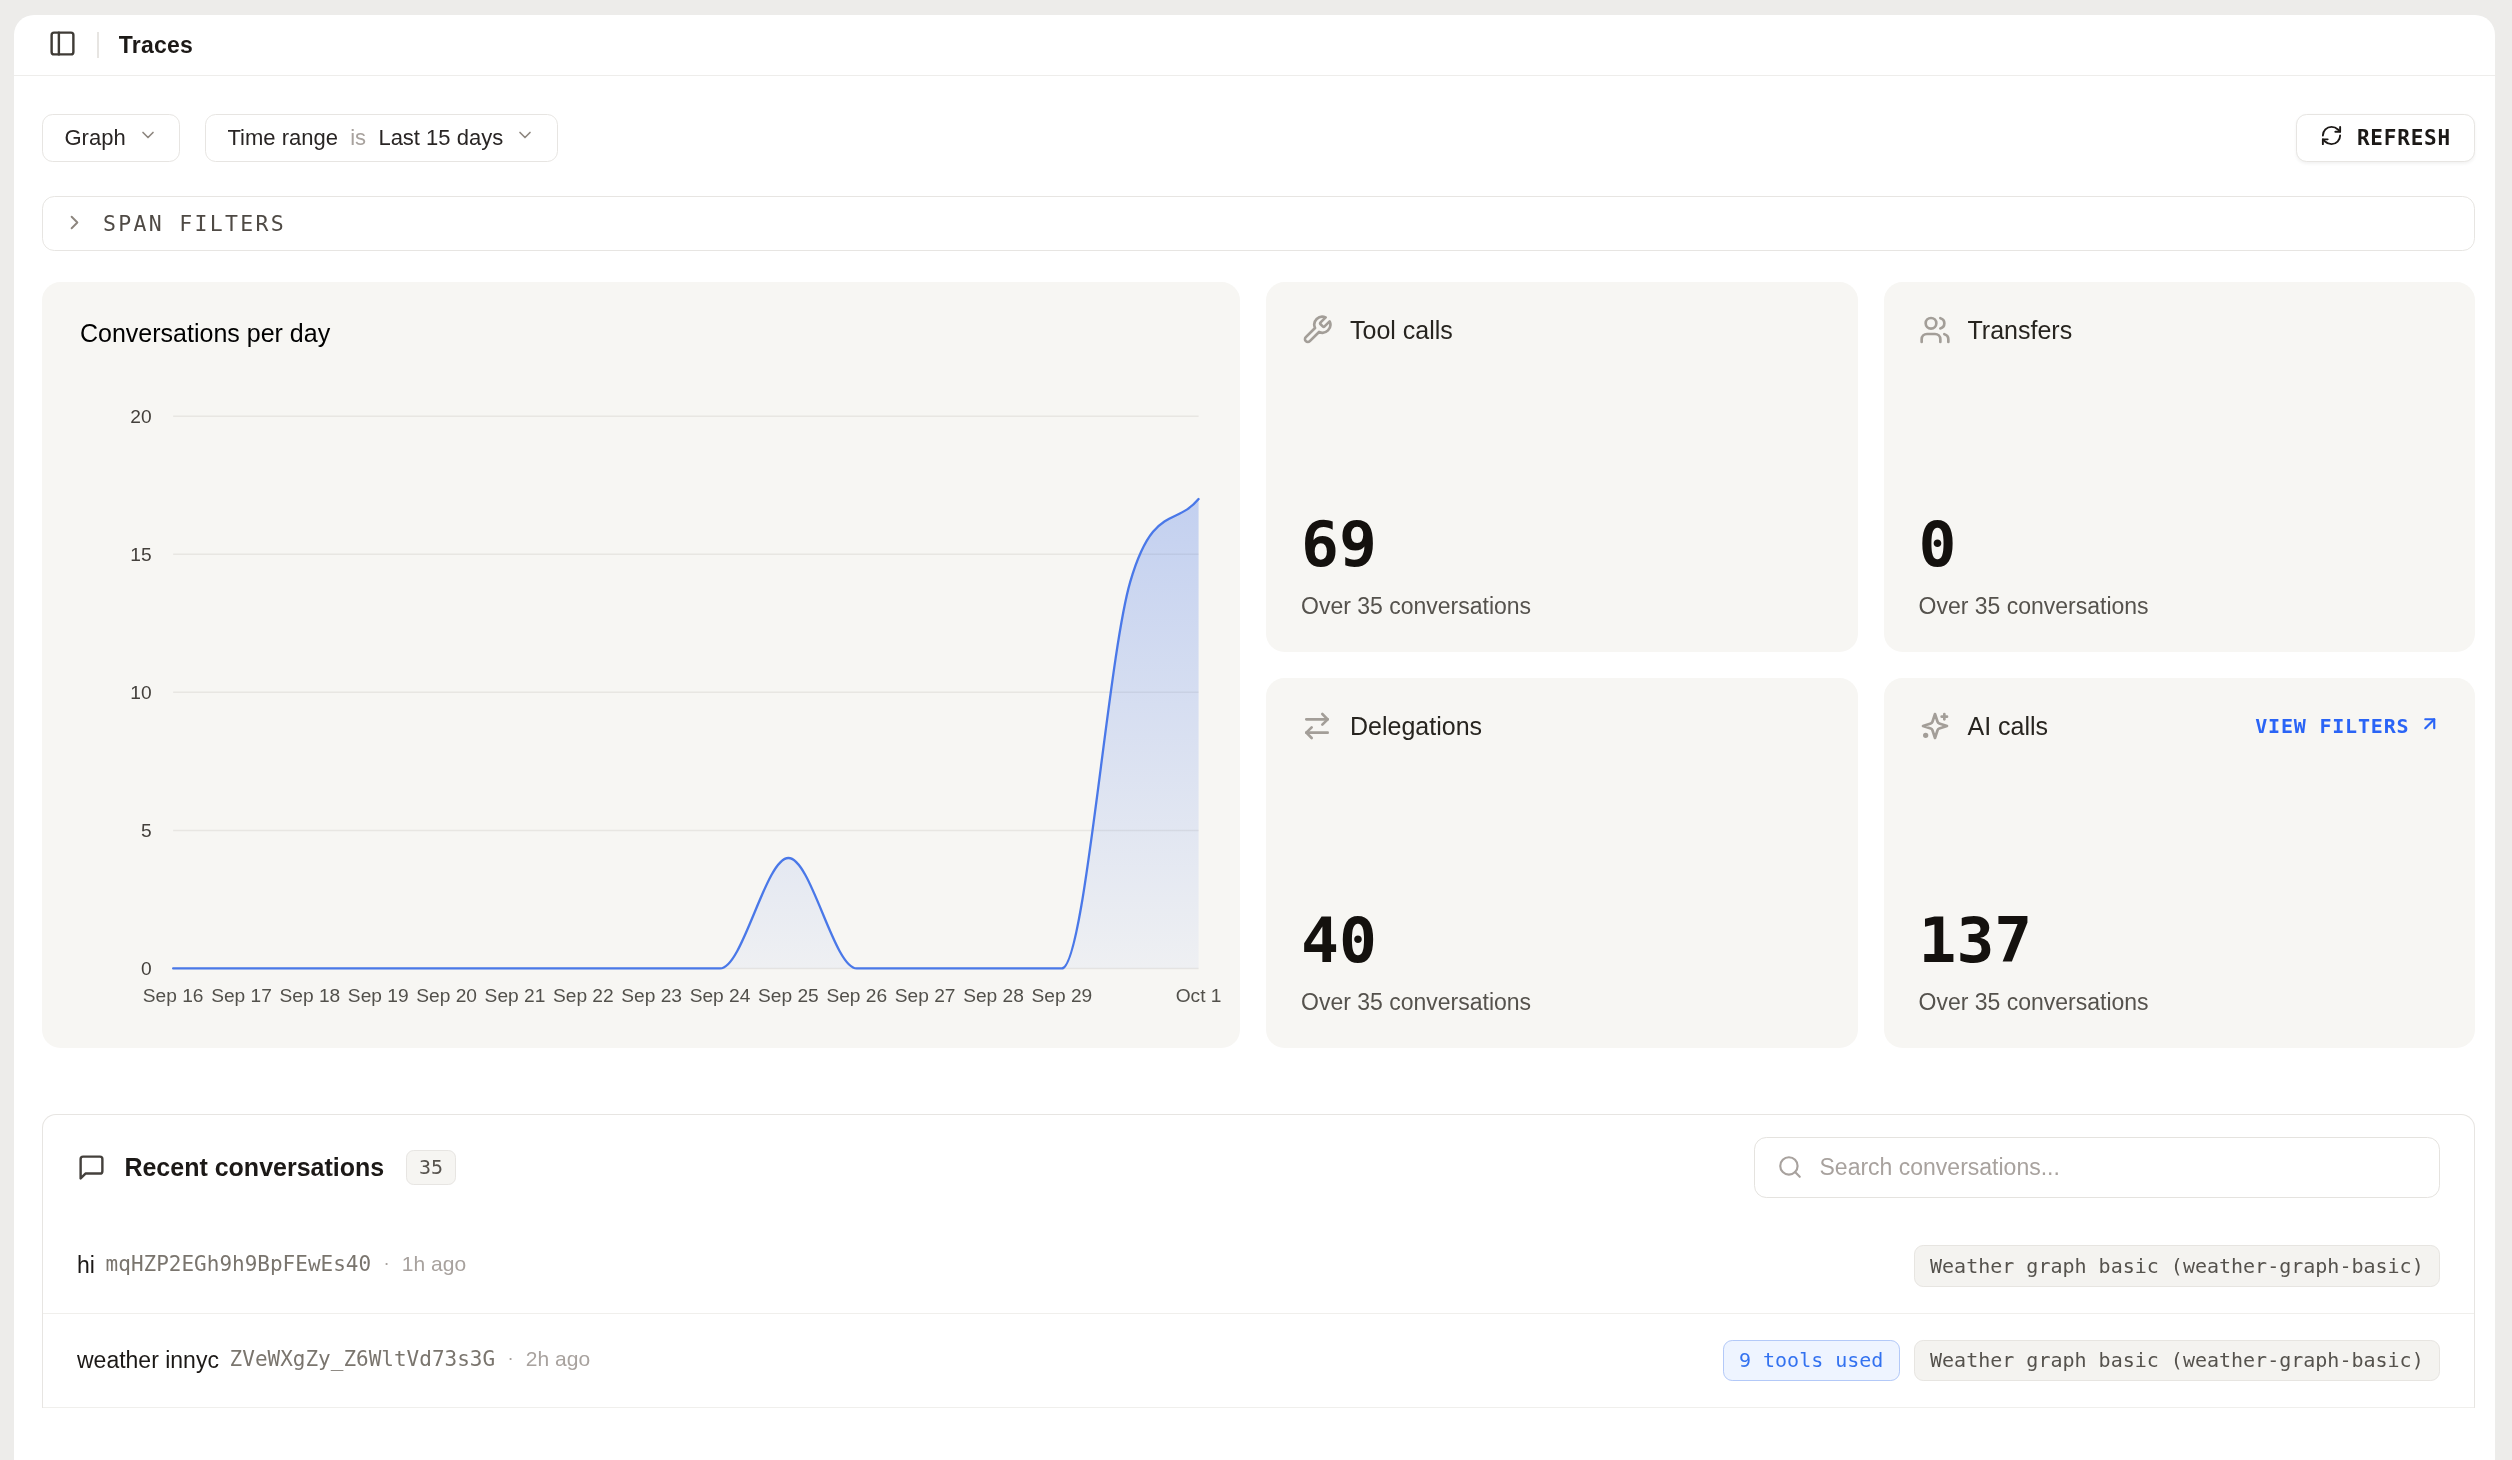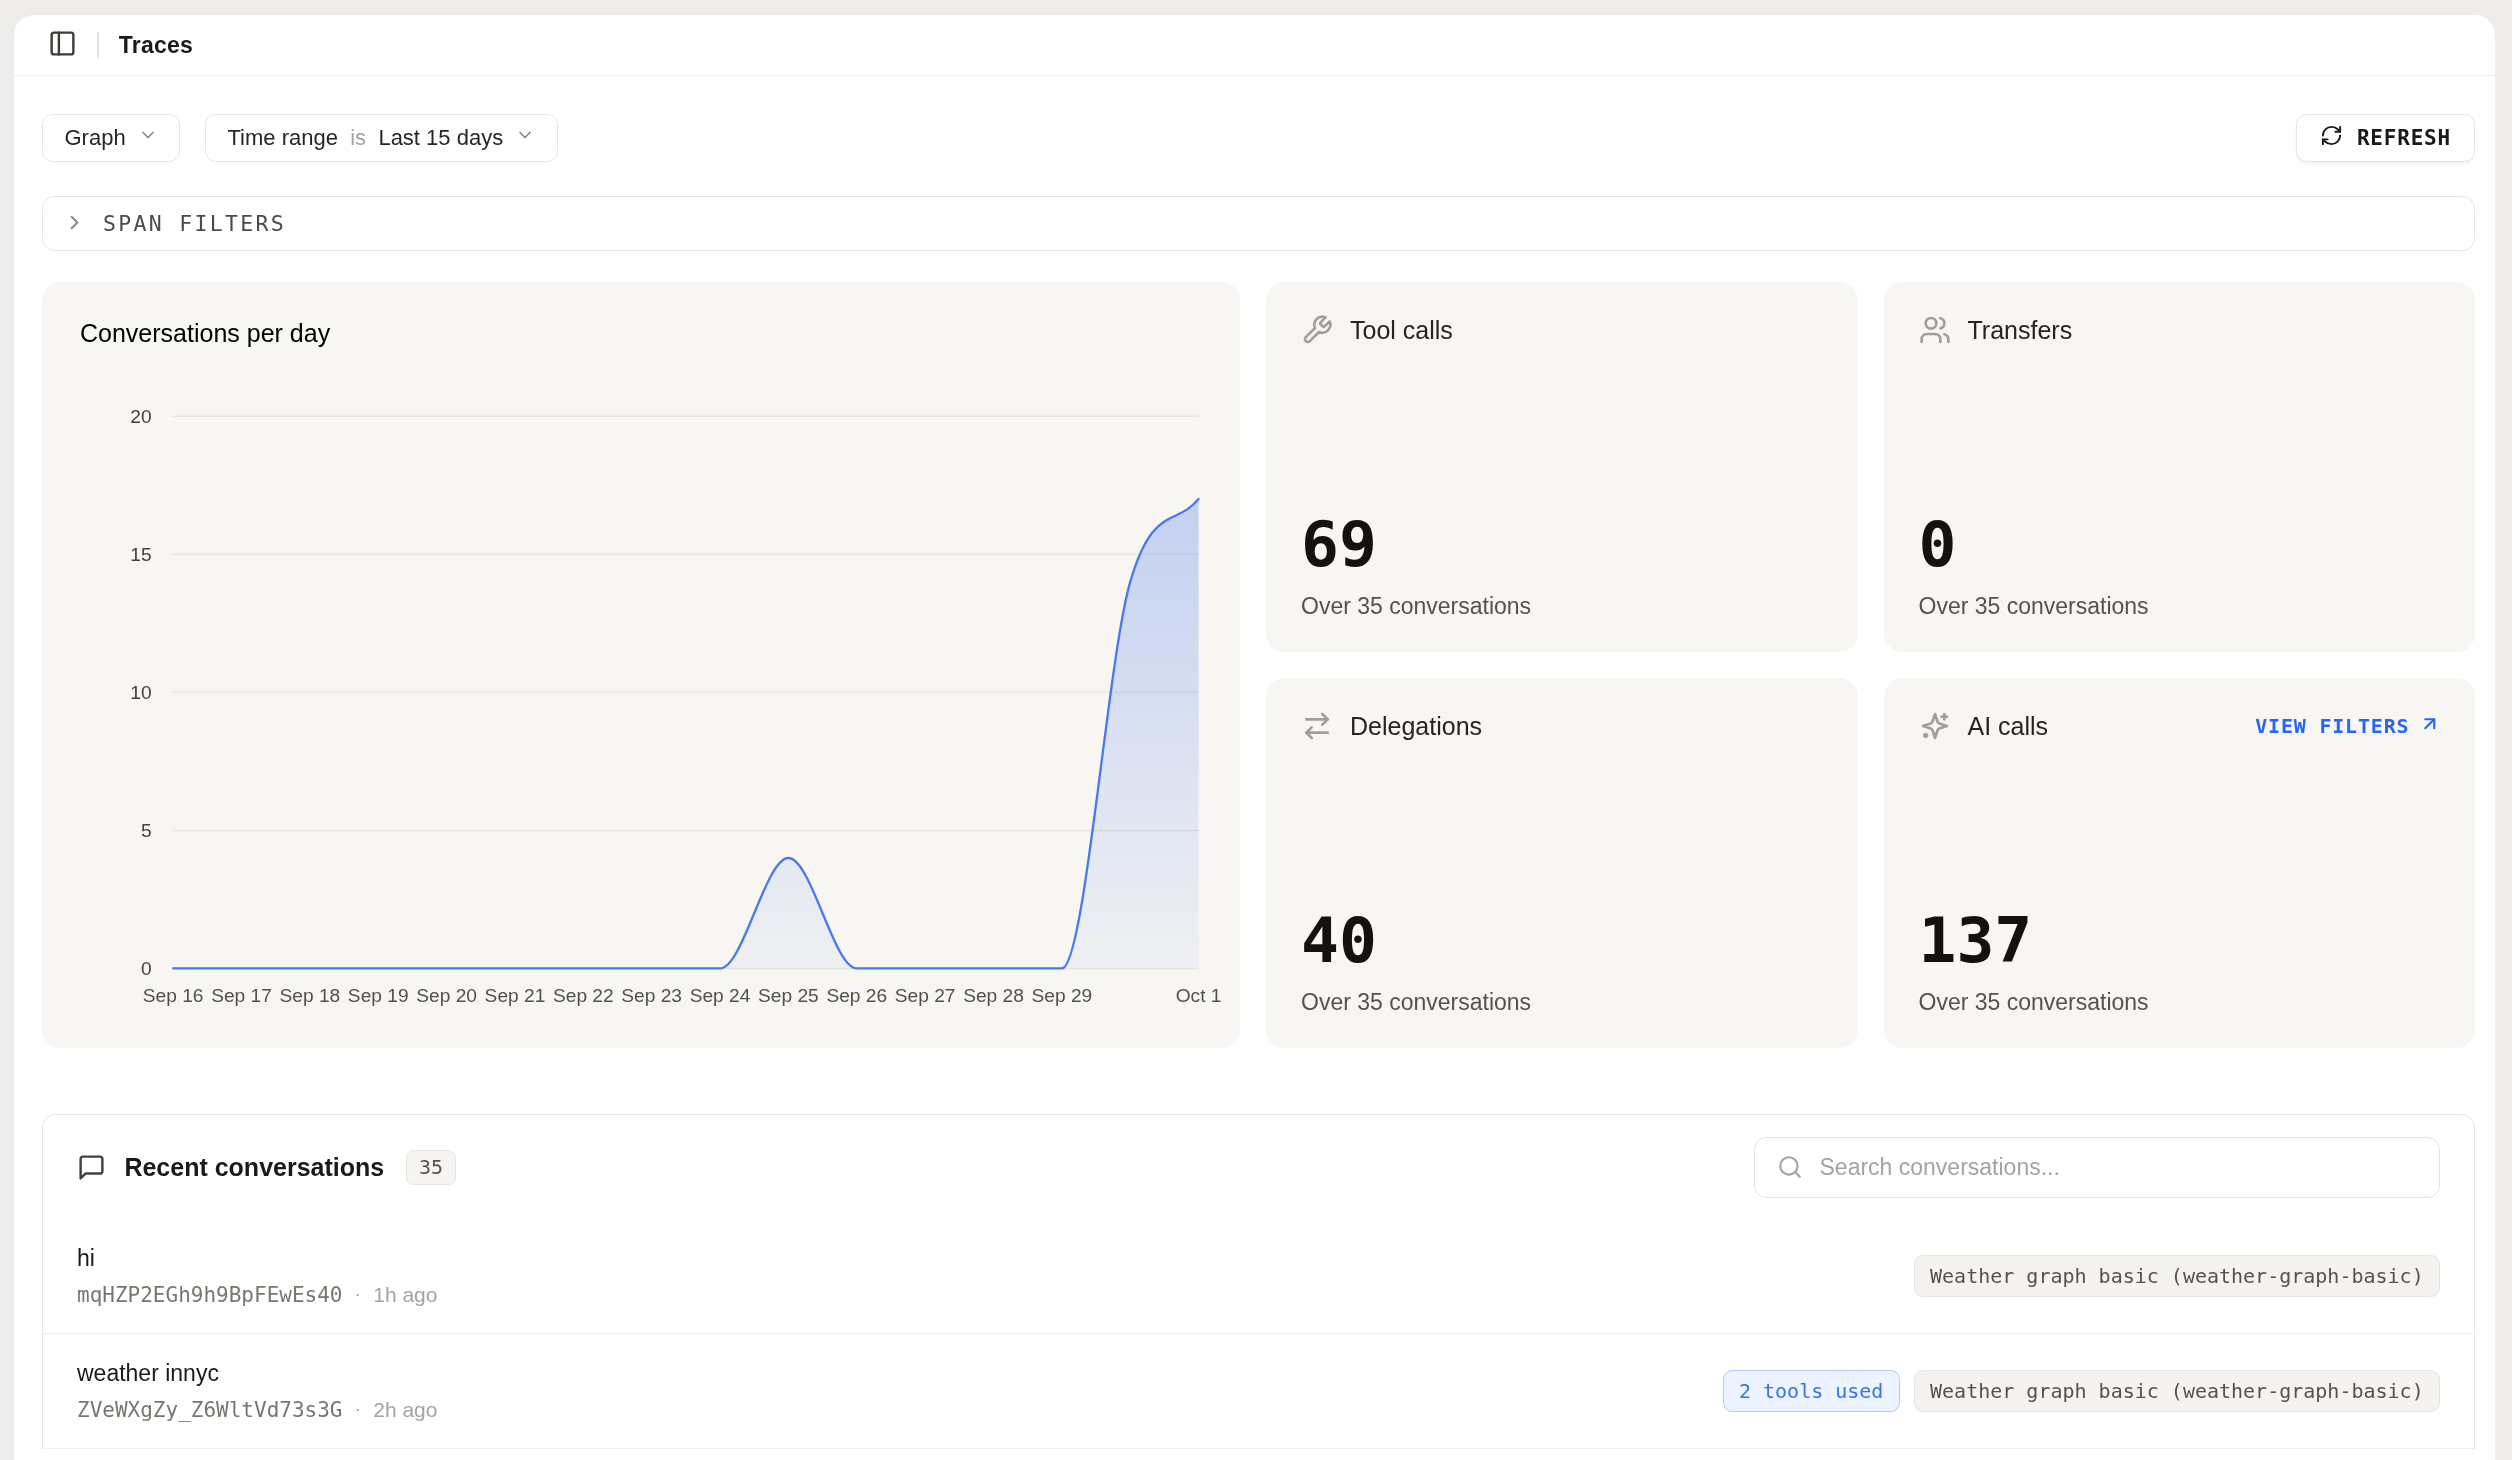--- a/index.html
+++ b/index.html
@@ -152,21 +152,21 @@
     font-size: 23px; color: #292524; background: transparent;
   }
   .search-box input::placeholder { color: #a8a29e; }
 
   .conv-row {
     display: flex; align-items: center;
     padding: 26px 34px;
     border-bottom: 1.5px solid #f0efec;
     cursor: pointer;
   }
-  .conv-left { display: flex; flex-direction: column; gap: 10.7px; }
+  .conv-left { display: flex; flex-direction: row; gap: 10.7px; }
   .conv-title { font-size: 23px; font-weight: 500; color: #1c1917; }
   .conv-meta { display: flex; align-items: flex-start; font-size: 21px; }
   .conv-id { font-family: "DejaVu Sans Mono", monospace; color: #7a756e; }
   .conv-dot { color: #a8a29e; margin: 0 12.3px; font-size: 18.4px; }
   .conv-time { color: #a8a29e; }
   .conv-tags { margin-left: auto; display: flex; align-items: center; gap: 14px; padding-left: 43px; }
   .tag {
     font-family: "DejaVu Sans Mono", monospace;
     font-size: 20px; color: #55524d;
     background: #f4f3f0; border: 1.5px solid #e7e5e1;
@@ -390,21 +390,21 @@
       <div class="conv-row">
         <div class="conv-left">
           <span class="conv-title">weather innyc</span>
           <span class="conv-meta">
             <span class="conv-id">ZVeWXgZy_Z6WltVd73s3G</span>
             <span class="conv-dot">·</span>
             <span class="conv-time">2h ago</span>
           </span>
         </div>
         <div class="conv-tags">
-          <span class="tag blue">2 tools used</span>
+          <span class="tag blue">9 tools used</span>
           <span class="tag">Weather graph basic (weather-graph-basic)</span>
         </div>
       </div>
     </div>
 
   </div>
 </div>
 
 
 </body></html>

